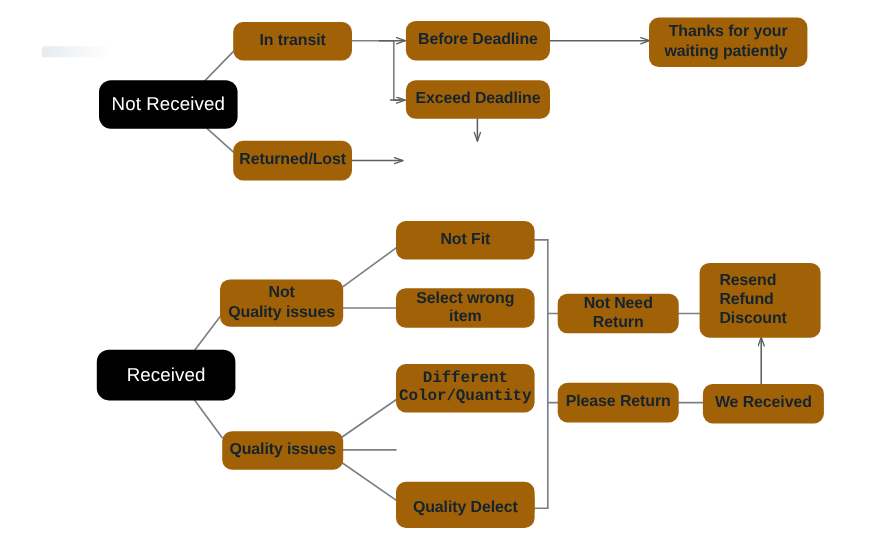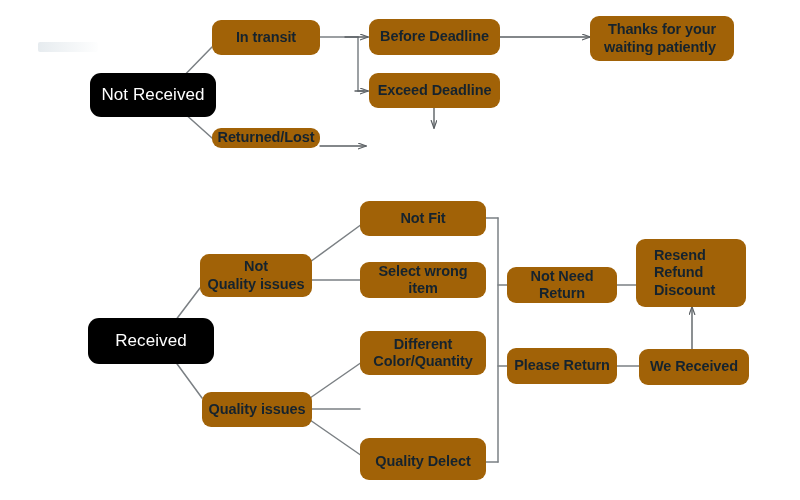--- a/index.html
+++ b/index.html
@@ -132,42 +132,42 @@
       <path d="M616,285 L636,285"></path>
 
       <path d="M616,366 L640,366"></path>
     </g>
   </svg>
 
   <div class="node terminal" style="left:48px; top:73px; width:126px; height:44px;">Not Received</div>
 
   <div class="node" style="left:212px; top:20px; width:108px; height:35px;">In transit</div>
 
-  <div class="node" style="left:212px; top:128px; width:108px; height:20px;">Returned/Lost</div>
+  <div class="node" style="left:212px; top:128px; width:108px; height:36px;">Returned/Lost</div>
 
   <div class="node" style="left:369px; top:19px; width:131px; height:36px;">Before Deadline</div>
 
   <div class="node" style="left:369px; top:73px; width:131px; height:35px;">Exceed Deadline</div>
 
 
   <div class="node right-text" style="left:590px; top:16px; width:144px; height:45px;">Thanks for your
 waiting patiently</div>
 
   <div class="node terminal" style="left:46px; top:318px; width:126px; height:46px;text-align:right;">Received</div>
 
   <div class="node" style="left:200px; top:254px; width:112px; height:43px;">Not
 Quality issues</div>
 
   <div class="node" style="left:202px; top:392px; width:110px; height:35px;">Quality issues</div>
 
   <div class="node" style="left:360px; top:201px; width:126px; height:35px;">Not Fit</div>
 
   <div class="node" style="left:360px; top:262px; width:126px; height:36px;">Select wrong item</div>
 
-  <div class="node" style="left:360px; top:331px; width:126px; height:44px;">Different
+  <div class="node" style="left:360px; top:331px; width:126px; height:44px;font-family:Liberation Mono, monospace;">Different
 Color/Quantity</div>
 
   <div class="node" style="left:360px; top:392px; width:126px; height:35px;margin-top:46px;">Damage</div>
 
   <div class="node" style="left:360px; top:444px; width:126px; height:36px;">Quality Delect</div>
 
   <div class="node" style="left:507px; top:267px; width:110px; height:36px;">Not Need Return</div>
 
   <div class="node" style="left:507px; top:348px; width:110px; height:36px;">Please Return</div>
 

